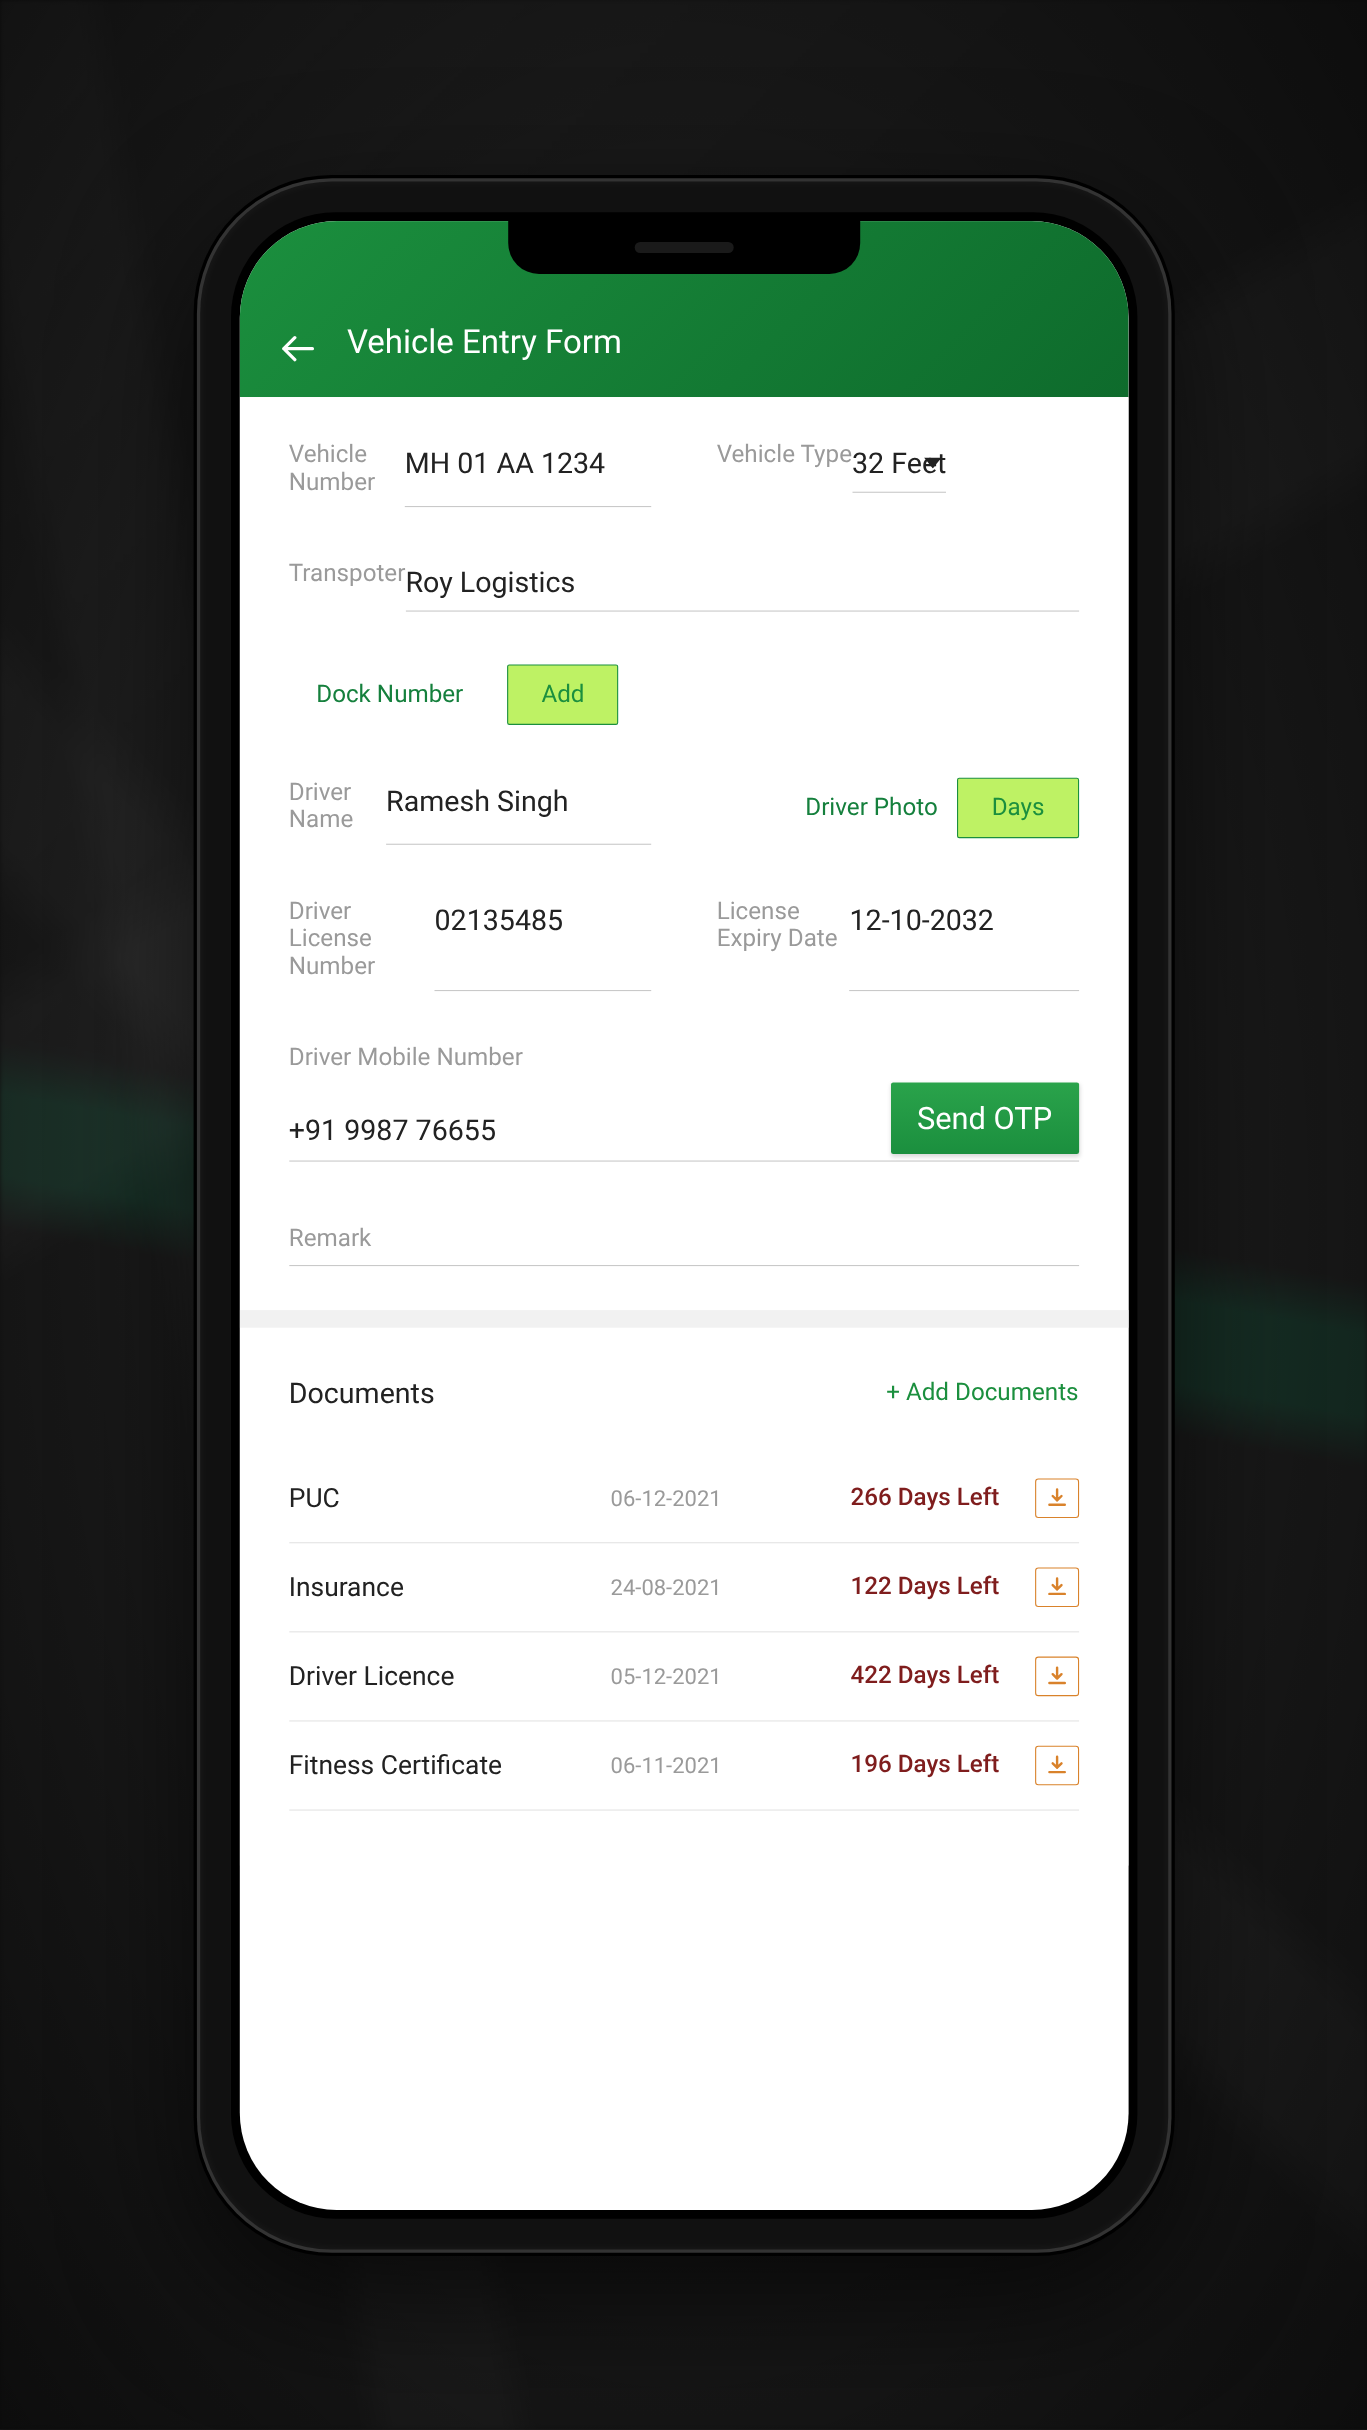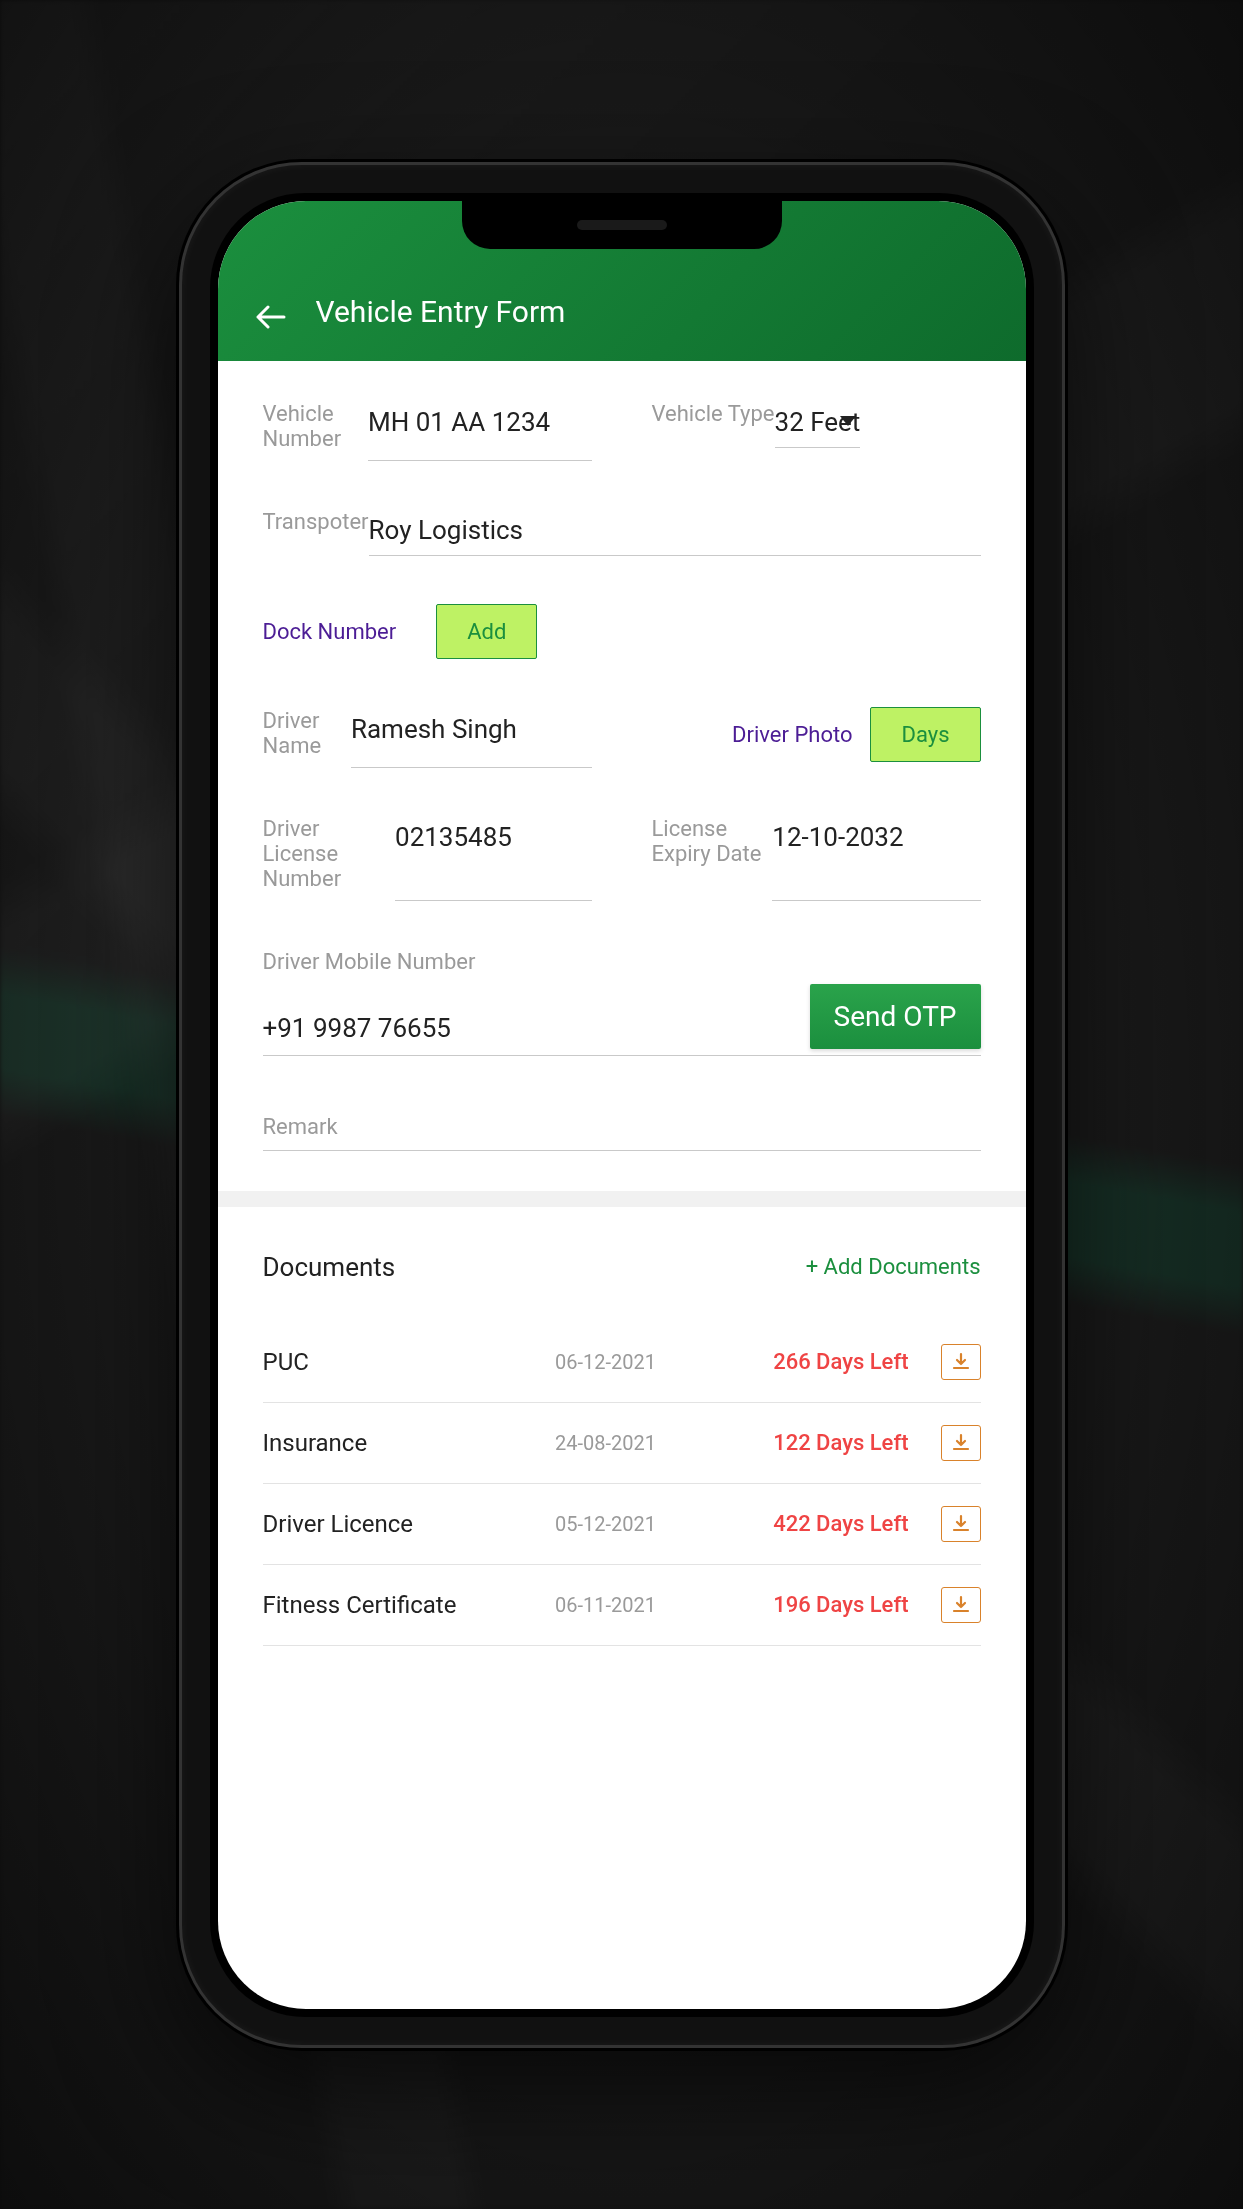--- a/index.html
+++ b/index.html
@@ -119,21 +119,21 @@
   .input-line.empty { min-height: 42px; }
   .select-wrap { position: relative; }
   .select-caret {
     position: absolute;
     right: 4px;
     top: 10px;
     pointer-events: none;
   }
 
   .inline-row { display: flex; align-items: center; gap: 40px; margin-bottom: 48px; }
-  .inline-label { color: #4c1d95; font-size: 22px; }
+  .inline-label { color: #15803d; font-size: 22px; margin-left: 25px; }
 
   .btn-outline {
     border: 1.5px solid #1b8f3e;
     background: #bef264;
     color: #1b8f3e;
     font-size: 22px;
     padding: 14px 30px;
     border-radius: 2px;
     cursor: pointer;
   }
@@ -187,21 +187,21 @@
 
   .doc-row {
     display: flex;
     align-items: center;
     padding: 22px 0;
     border-bottom: 1.5px solid #e3e3e3;
     gap: 12px;
   }
   .doc-name { flex: 1.2; font-size: 24px; color: #222; }
   .doc-date { flex: 0.9; font-size: 20px; color: #9a9a9a; text-align: center; }
-  .doc-left { flex: 1; font-size: 22px; color: #ef4444; font-weight: 500; text-align: right; }
+  .doc-left { flex: 1; font-size: 22px; color: #7f1d1d; font-weight: 500; text-align: right; }
   .dl-btn {
     width: 40px;
     height: 36px;
     border: 1.5px solid #d9822b;
     border-radius: 3px;
     background: #fff;
     display: flex;
     align-items: center;
     justify-content: center;
     margin-left: 20px;

